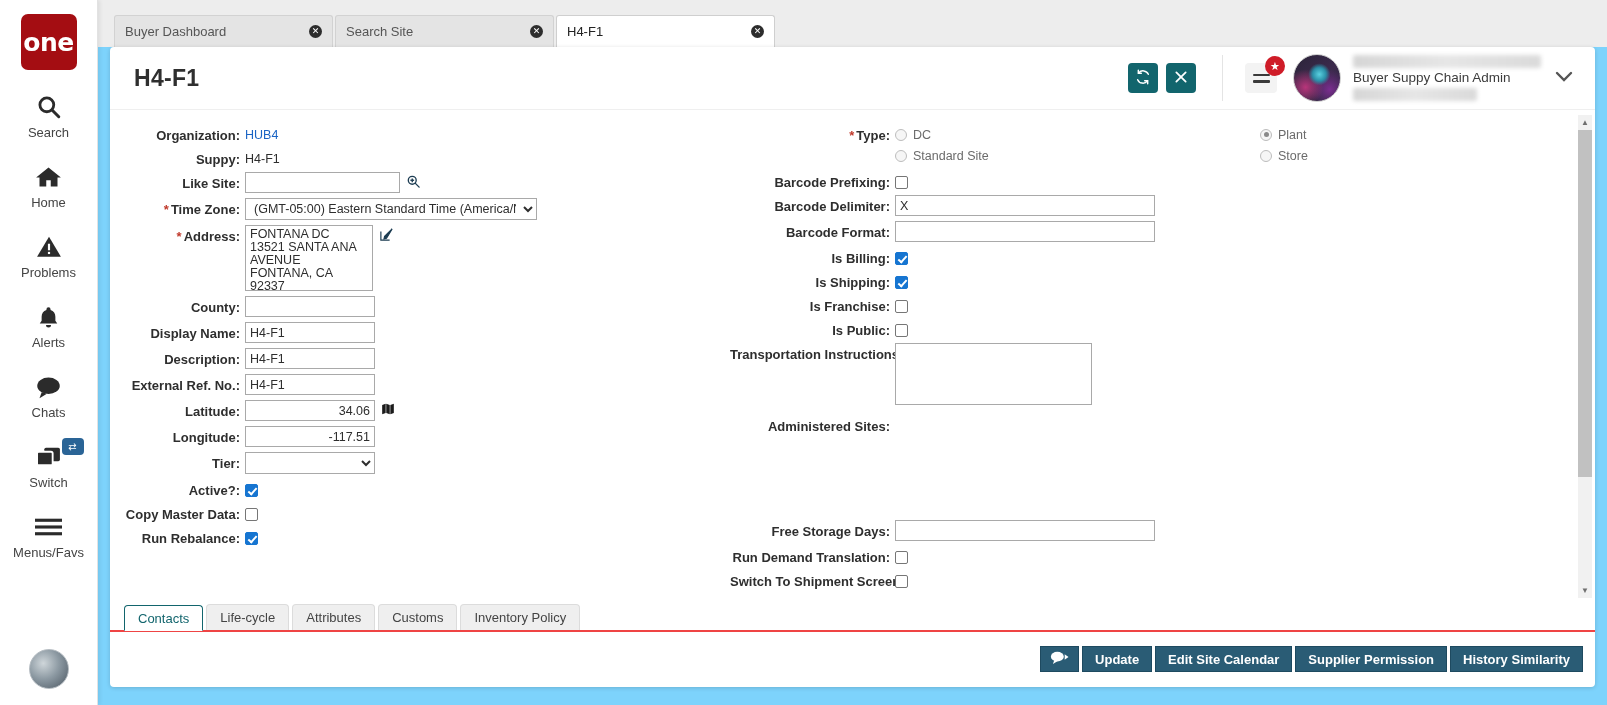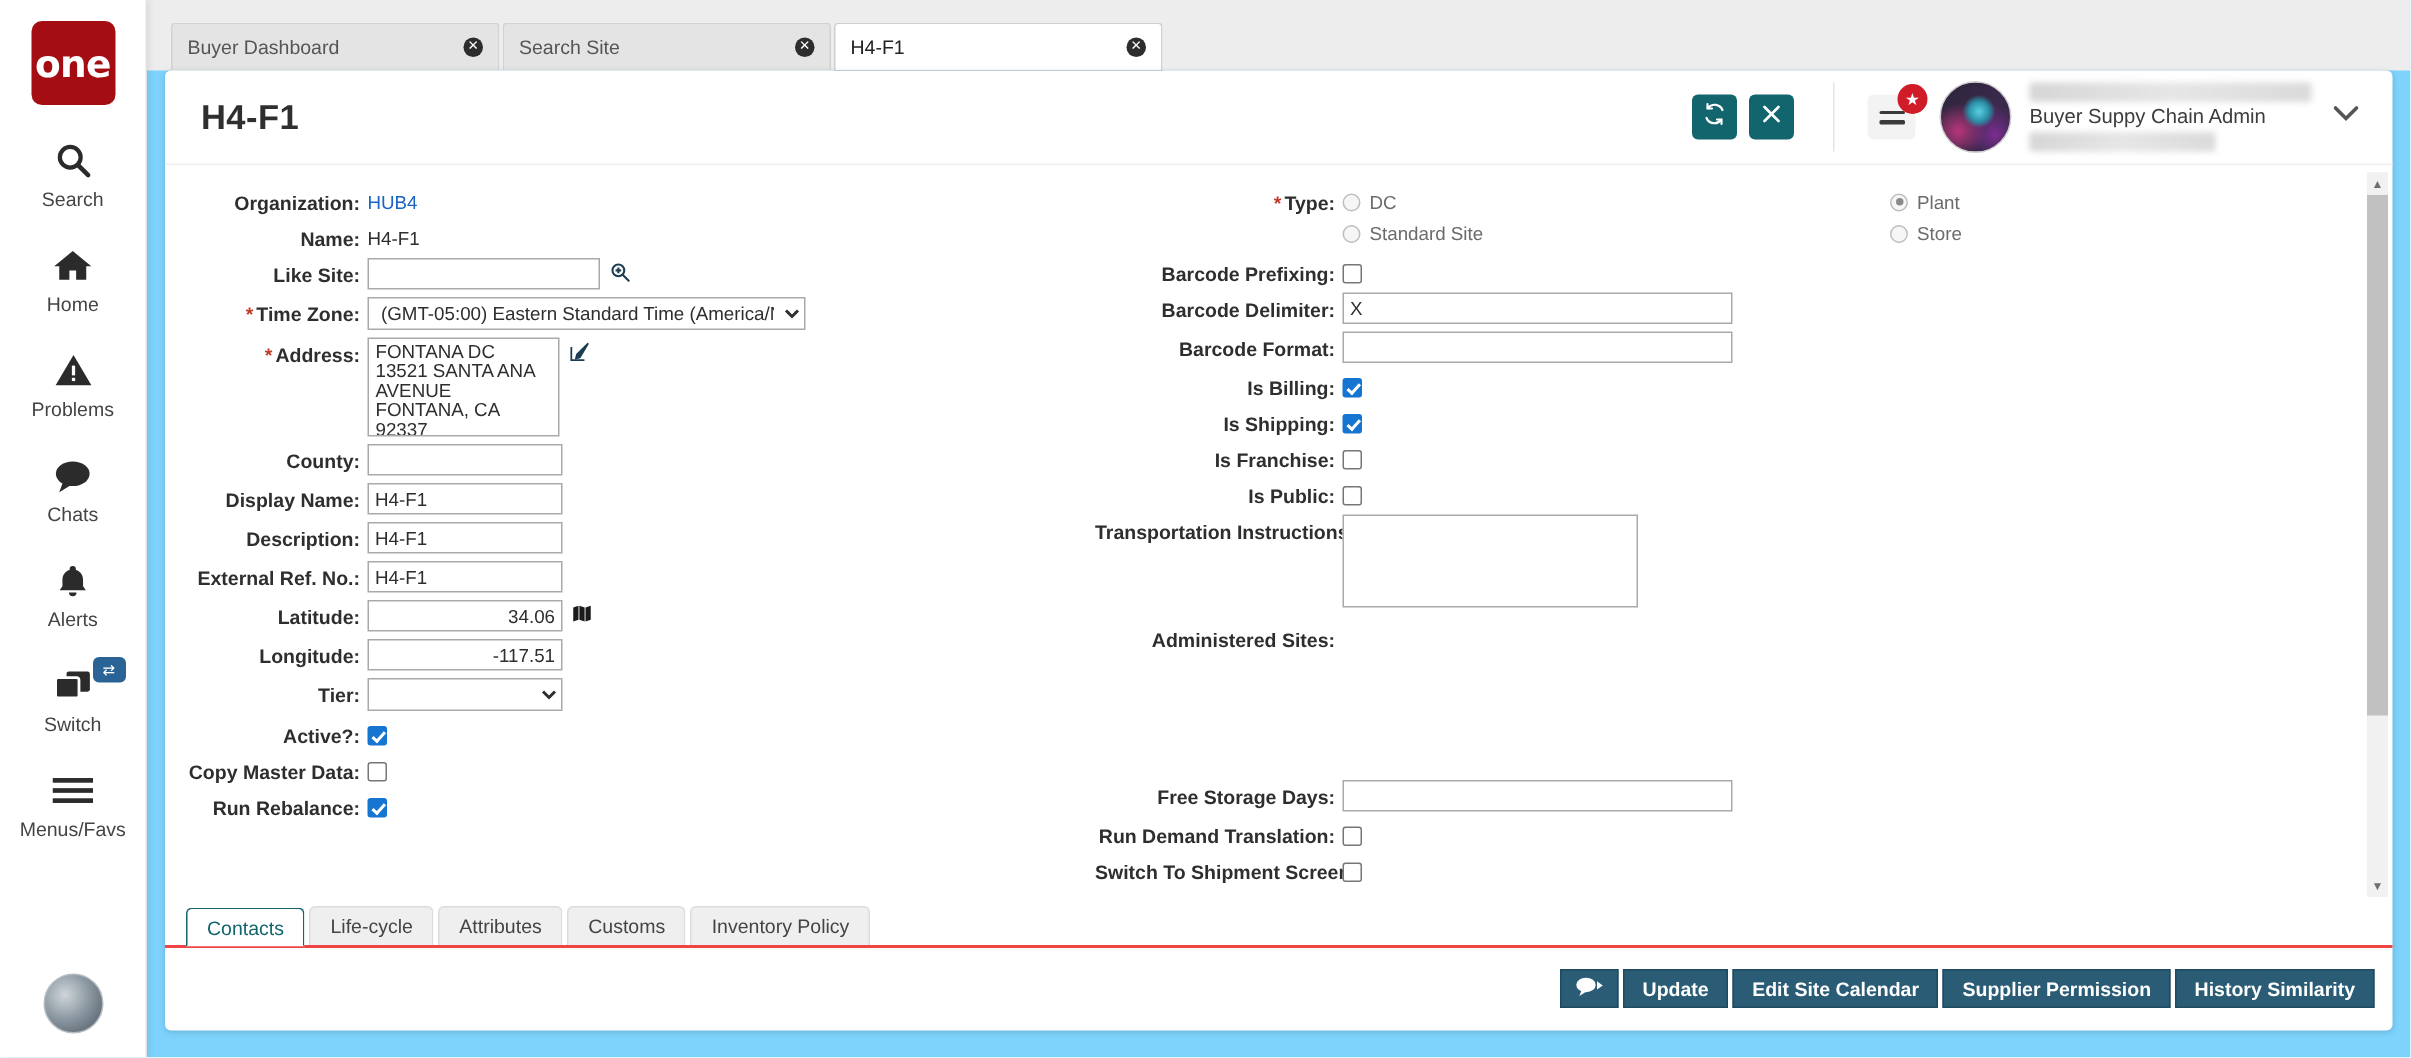--- a/index.html
+++ b/index.html
@@ -241,36 +241,36 @@
             <path d="M12 2.5 L23 21 L1 21 Z" fill="#2b2b2b"></path>
             <rect x="11" y="9" width="2" height="6" fill="#fff"></rect>
             <rect x="11" y="16.5" width="2" height="2" fill="#fff"></rect>
           </svg>
       </span>
       <span class="lbl">Problems</span>
     </div>
 
     <div class="rail-item">
       <span class="ico">
+        <svg width="25" height="25" viewBox="0 0 24 24">
+            <path d="M12 2.2a2 2 0 0 1 2 2v.6c3 .8 4.6 3.3 4.6 6.4v4l1.8 2.6H3.6L5.4 15.2v-4c0-3.1 1.6-5.6 4.6-6.4v-.6a2 2 0 0 1 2-2z" fill="#2b2b2b"></path>
+            <path d="M9.6 19.2h4.8a2.4 2.4 0 0 1-4.8 0z" fill="#2b2b2b"></path>
+          </svg>
+      </span>
+      <span class="lbl">Alerts</span>
+    </div>
+
+    <div class="rail-item">
+      <span class="ico">
         <svg width="27" height="27" viewBox="0 0 24 24">
             <ellipse cx="12" cy="10.5" rx="10" ry="7.3" fill="#2b2b2b"></ellipse>
             <path d="M6 16 L4 21.5 L10.5 17.5 Z" fill="#2b2b2b"></path>
           </svg>
       </span>
       <span class="lbl">Chats</span>
-    </div>
-
-    <div class="rail-item">
-      <span class="ico">
-        <svg width="25" height="25" viewBox="0 0 24 24">
-            <path d="M12 2.2a2 2 0 0 1 2 2v.6c3 .8 4.6 3.3 4.6 6.4v4l1.8 2.6H3.6L5.4 15.2v-4c0-3.1 1.6-5.6 4.6-6.4v-.6a2 2 0 0 1 2-2z" fill="#2b2b2b"></path>
-            <path d="M9.6 19.2h4.8a2.4 2.4 0 0 1-4.8 0z" fill="#2b2b2b"></path>
-          </svg>
-      </span>
-      <span class="lbl">Alerts</span>
     </div>
 
     <div class="rail-item">
       <span class="switch-badge">⇄</span>
       <span class="ico">
         <svg width="27" height="24" viewBox="0 0 26 22">
           <rect x="9" y="2" width="15" height="13" rx="1.6" fill="#2b2b2b"></rect>
           <rect x="2" y="6" width="15" height="13" rx="1.6" fill="#2b2b2b" stroke="#fff" stroke-width="1.8"></rect>
         </svg>
       </span>
@@ -358,21 +358,21 @@
       <div class="formcols">
 
         <div class="col colL">
 
           <div class="row">
             <div class="lab">Organization:</div>
             <div class="link">HUB4</div>
           </div>
 
           <div class="row">
-            <div class="lab">Name:</div>
+            <div class="lab">Suppy:</div>
             <div class="val">H4-F1</div>
           </div>
 
           <div class="row">
             <div class="lab">Like Site:</div>
             <input class="tf w155" value="" style="">
             <span class="icon-btn">
               <svg width="15" height="15" viewBox="0 0 24 24" fill="none" stroke="#1c3c52" stroke-width="2.2">
                   <circle cx="10" cy="10" r="6.3"></circle>
                   <line x1="14.6" y1="14.6" x2="21" y2="21" stroke-linecap="round"></line>

